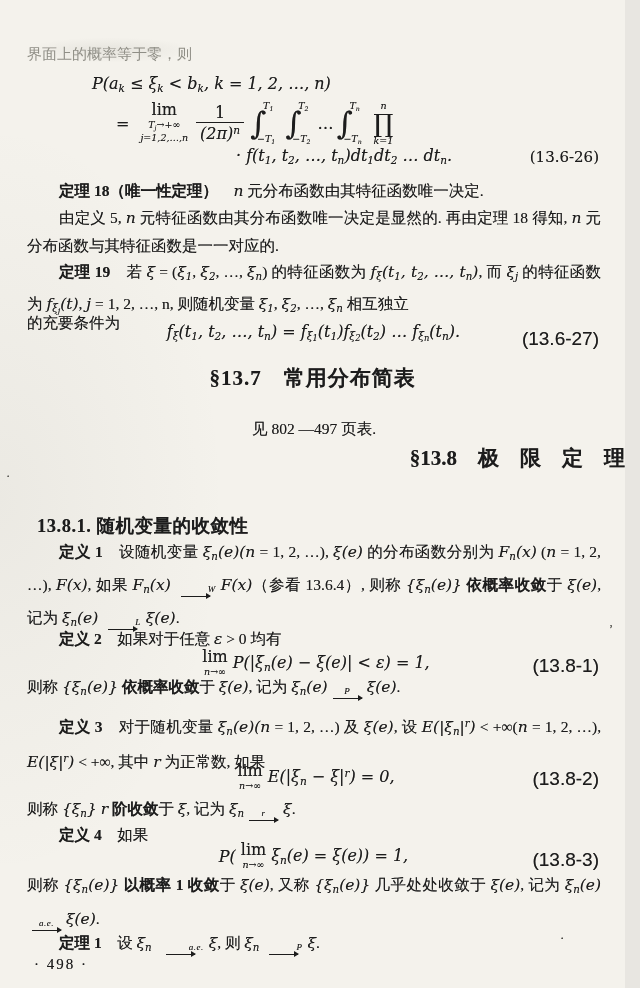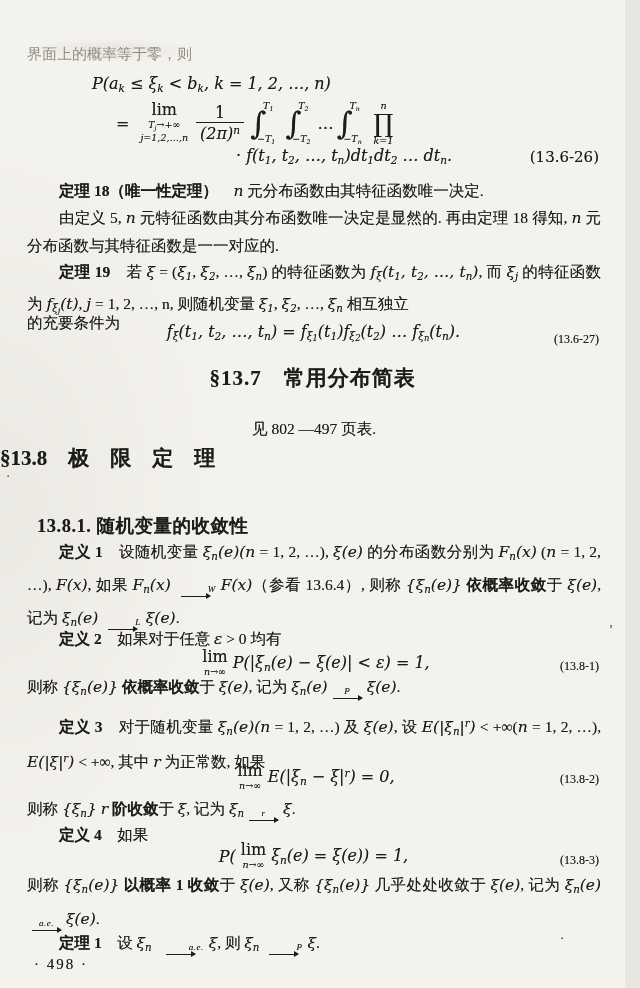--- a/index.html
+++ b/index.html
@@ -49,37 +49,37 @@
   .int .sym{font-size:31px;line-height:46px;font-style:normal;}
   .int .hi{position:absolute;top:1px;left:15px;font-size:9.5px;line-height:1;white-space:nowrap;}
   .int .lo{position:absolute;bottom:1px;left:9px;font-size:9.5px;line-height:1;white-space:nowrap;}
   
   .prod{display:inline-flex;flex-direction:column;align-items:center;margin:0 5px;font-size:9.5px;line-height:1;}
   .prod .sym{font-size:25px;line-height:1.0;font-style:normal;}
   .prod .phi,.prod .plo{font-style:italic;}
   
   .eqline{left:28px;right:26px;text-align:center;font-size:16px;}
   .eqmid{display:inline-flex;align-items:center;font-style:italic;font-family:"DejaVu Serif",serif;}
-  .eqtag{position:absolute;right:0;top:50%;transform:translateY(-50%);font-style:normal;font-size:12px;font-family:Liberation Serif, serif;}
+  .eqtag{position:absolute;right:0;top:50%;transform:translateY(-50%);font-style:normal;font-size:19px;font-family:Liberation Sans, sans-serif;}
   .run{white-space:nowrap;}
   
   .intro{top:40px;}
   .eqa{top:74px;left:92px;}
   .eqb{top:94px;left:116px;height:58px;display:flex;align-items:center;}
   .eqb .eqsign{margin-right:6px;}
   .eqc{top:146px;left:236px;}
   .t26{top:148px;right:26px;font-size:15px;font-style:normal;font-family:"DejaVu Serif",serif;}
   .thm18{top:176px;}
   .p18{top:204px;line-height:27px;}
   .thm19{top:258px;line-height:27px;}
   .suff{top:308px;}
   .e27{top:322px;height:34px;}
   .h137{top:364px;left:0;right:0;margin:0;text-align:center;font-size:21px;font-weight:bold;letter-spacing:1px;}
   .note{top:414px;text-align:center;}
-  .h138{top:444px;left:0;right:0;margin:0;text-align:left;font-size:21px;font-weight:bold;}
+  .h138{top:444px;left:0;right:0;margin:0;text-align:right;font-size:21px;font-weight:bold;}
   .h1381{top:500px;left:24px;margin:13px;font-size:18.5px;font-weight:bold;letter-spacing:0.5px;}
   .def1{top:538px;line-height:28px;}
   .def2{top:624px;}
   .e81{top:648px;height:36px;}
   .p81{top:664px;margin-top:8px;}
   .def3{top:710px;line-height:27px;}
   .e82{top:762px;height:34px;}
   .p82{top:794px;}
   .def4{top:820px;}
   .e83{top:842px;height:36px;}

